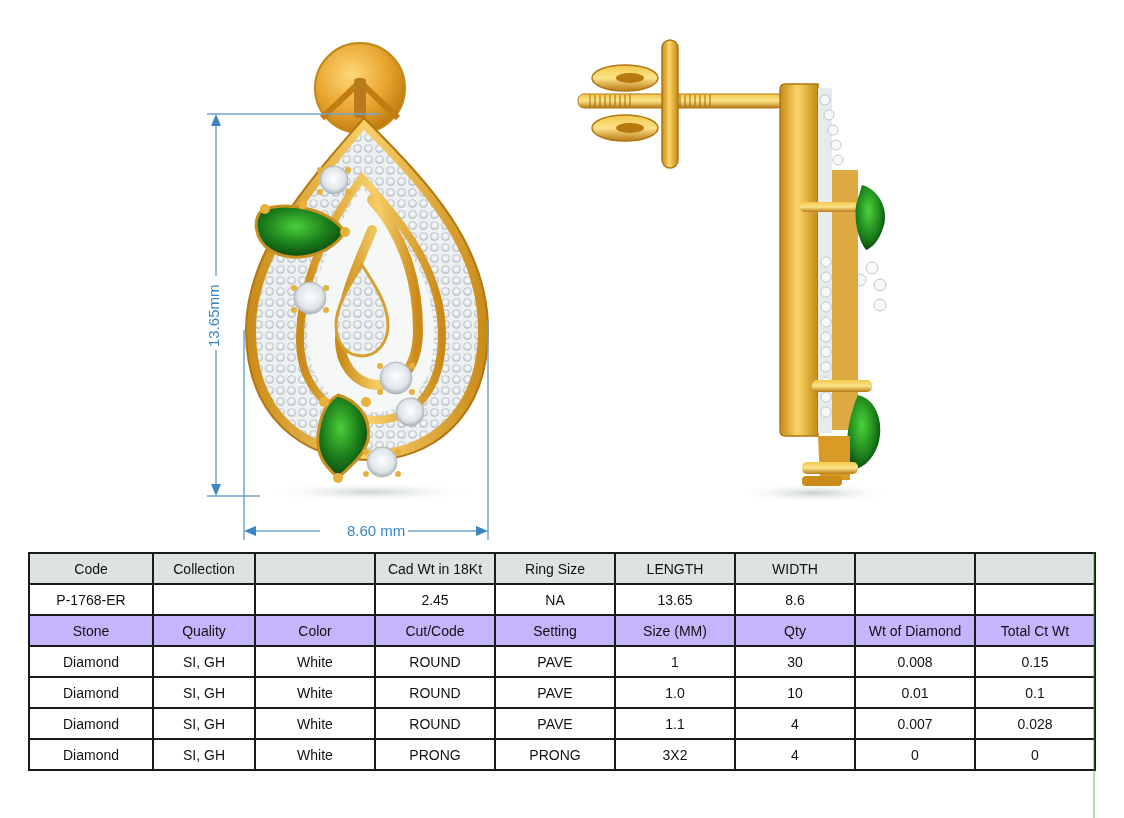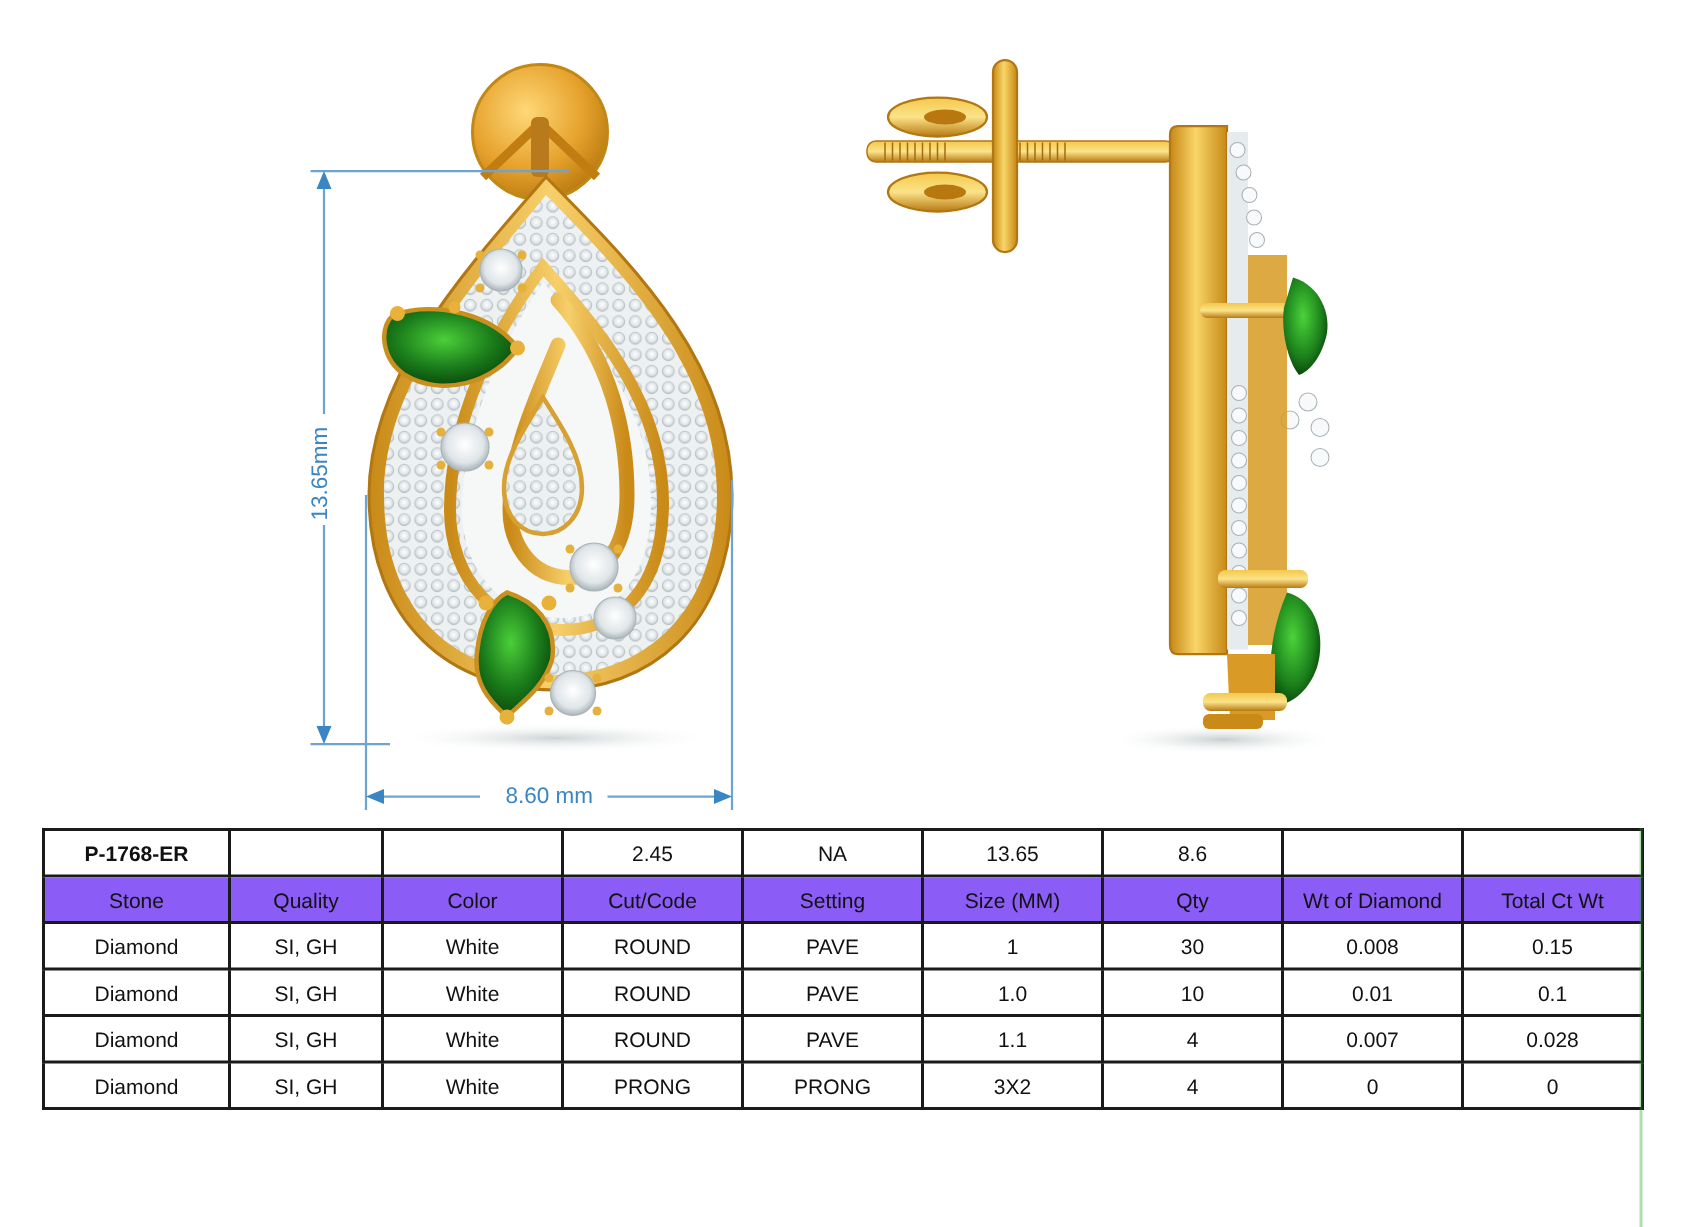--- a/index.html
+++ b/index.html
@@ -2,29 +2,29 @@
 <html><head>
 <meta charset="utf-8">
 <style>
   html, body { margin: 0; padding: 0; background: #ffffff; }
   body { width: 1124px; height: 818px; position: relative; overflow: hidden; font-family: "Liberation Sans", sans-serif; }
   .canvas { position: absolute; left: 0; top: 0; width: 1124px; height: 818px; }
 
   
   .dim-label { position: absolute; color: #3a86c4; font-family: "Liberation Sans", sans-serif; font-size: 15px; background: #ffffff; padding: 0 3px; }
   .dim-v { left: 205px; top: 310px; transform: rotate(-90deg); transform-origin: left top; white-space: nowrap; }
-  .dim-h { left: 334px; top: 522px; white-space: nowrap; }
+  .dim-h { left: 344px; top: 522px; white-space: nowrap; }
 
   
   .spec-table { position: absolute; left: 28px; top: 552px; border-collapse: collapse; table-layout: fixed; font-family: "Liberation Sans", sans-serif; font-size: 14px; color: #111; }
   .spec-table td { border: 2px solid #1a1a1a; height: 29px; text-align: center; vertical-align: middle; padding: 0; white-space: nowrap; overflow: hidden; }
   .row-head1 td { background: #dde3e1; }
-  .row-head2 td { background: #8b5cf6; }
+  .row-head2 td { background: #c4b5fd; }
   .row-plain td { background: #ffffff; }
-  .bold { font-weight: bold; }
+  .bold { font-weight: normal; }
   .right-edge { position: absolute; left: 1093px; top: 552px; width: 2px; height: 266px; background: #1aa31a; opacity: 0.35; }
 </style>
 </head>
 <body>
 
 <div class="canvas">
 
   <svg style="position:absolute;left:0;top:0" width="560" height="545" viewBox="0 0 560 545">
     <defs>
       <radialGradient id="goldG" cx="40%" cy="35%" r="70%">
@@ -228,20 +228,31 @@
         <col style="width:102px">
         <col style="width:120px">
         <col style="width:120px">
         <col style="width:120px">
         <col style="width:120px">
         <col style="width:120px">
         <col style="width:120px">
         <col style="width:120px">
     </colgroup>
     <tbody>
+        <tr class="row-head1">
+      <td>Code</td>
+      <td>Collection</td>
+      <td></td>
+      <td>Cad Wt in 18Kt</td>
+      <td>Ring Size</td>
+      <td>LENGTH</td>
+      <td>WIDTH</td>
+      <td></td>
+      <td></td>
+    </tr>
     <tr class="row-plain">
       <td class="bold">P-1768-ER</td>
       <td></td>
       <td></td>
       <td>2.45</td>
       <td>NA</td>
       <td>13.65</td>
       <td>8.6</td>
       <td></td>
       <td></td>

